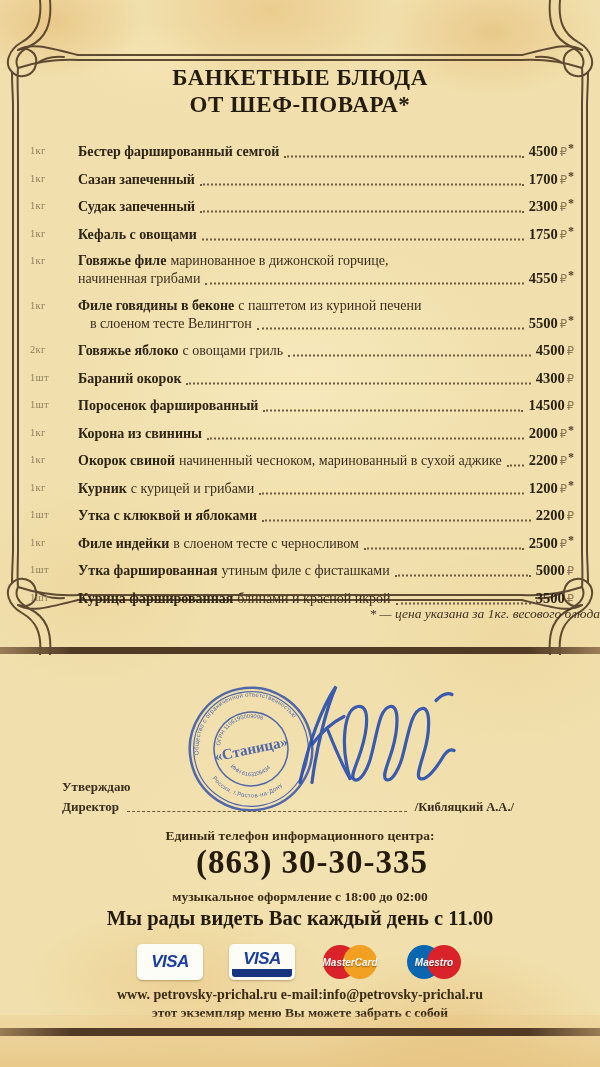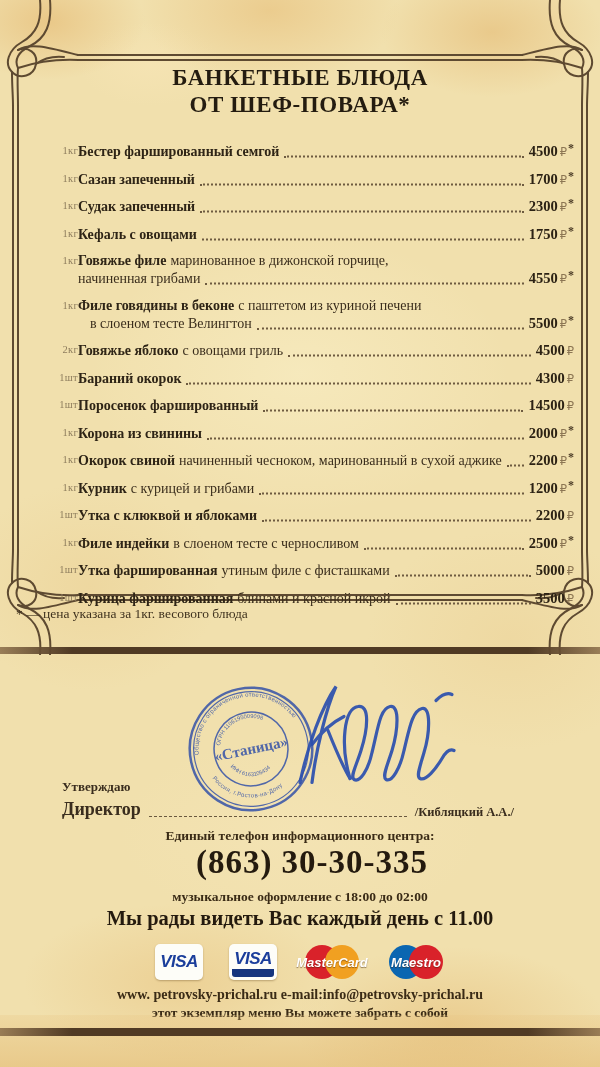--- a/index.html
+++ b/index.html
@@ -20,73 +20,73 @@
       radial-gradient(ellipse 240px 120px at 30% 92%, rgba(230,190,120,.45), transparent 65%),
       radial-gradient(ellipse 240px 120px at 75% 96%, rgba(228,186,115,.50), transparent 65%);
   }
   
   .frame{position:absolute;left:0;top:0;width:600px;height:655px;}
   
   .title{position:absolute;top:64px;left:0;right:0;text-align:center;
          font-weight:700;font-size:23px;line-height:27px;letter-spacing:.6px;color:#241c10;}
   
   .menu-list{position:absolute;top:142px;left:30px;right:26px;}
-  .menu-row{display:flex;margin-bottom:8.5px;text-align:right;}
+  .menu-row{display:flex;margin-bottom:8.5px;}
   .qty{width:48px;flex:0 0 48px;font-size:10.5px;color:#8f7e5e;letter-spacing:.3px;padding-top:3px;}
   .body{flex:1;min-width:0;}
   .iline{display:flex;align-items:baseline;line-height:17px;}
   .bname{font-weight:700;color:#2e2416;font-size:14px;white-space:nowrap;}
   .breg{color:#3a2d1c;font-size:14px;margin-left:4px;white-space:nowrap;}
   .dots{flex:1;min-width:6px;border-bottom:2px dotted #6e5b40;margin:0 5px;align-self:flex-end;transform:translateY(-3.5px);}
   .price{white-space:nowrap;}
   .pnum{font-weight:700;font-size:14.5px;color:#2c2214;}
   .rub{font-size:11.5px;color:#8c7653;margin-left:2px;font-family:"DejaVu Sans",sans-serif;}
   .star{font-size:12px;color:#4a3a26;vertical-align:top;line-height:1;margin-left:1px;font-weight:700;}
   
-  .footnote{position:absolute;top:606px;left:16px;right:0;text-align:left;
-            font-size:13.5px;color:#40331f;}
+  .footnote{position:absolute;top:606px;left:16px;right:0;text-align:right;
+            font-style:italic;font-size:13.5px;color:#40331f;}
   
   .bar{position:absolute;left:0;right:0;background:linear-gradient(90deg,rgba(138,109,73,.85),#503a24 12%,#503a24 88%,rgba(138,109,73,.85));}
   .bar1{top:647px;height:7px;}
   .bar2{top:1028px;height:8px;}
   .lower-zone{position:absolute;left:0;top:1015px;bottom:0;
       background:linear-gradient(180deg,rgba(232,196,130,.25),rgba(226,183,110,.55));width:100%;}
   
   .stamp{position:absolute;left:183px;top:681px;width:136px;height:136px;}
   .signature{position:absolute;left:278px;top:662px;width:205px;height:145px;}
   .approve-label{position:absolute;left:62px;top:779px;font-weight:700;font-size:13px;color:#3a2d1e;}
   .director-row{position:absolute;left:62px;top:799px;width:452px;display:flex;align-items:flex-end;}
-  .director-label{font-weight:700;font-size:18px;color:#3a2d1e;white-space:nowrap;}
+  .director-label{font-weight:700;font-size:13px;color:#3a2d1e;white-space:nowrap;}
   .sig-line{flex:1;border-bottom:1.3px dashed #6a593f;margin:0 8px 3px 8px;}
   .signed-name{font-weight:700;font-size:12.5px;color:#3a2d1e;white-space:nowrap;}
   
   .ctext{position:absolute;left:0;right:0;text-align:center;color:#3a2b16;}
   .phone-label{top:828px;font-weight:700;font-size:13.5px;}
   .phone{top:844px;font-weight:700;font-size:33px;letter-spacing:1px;color:#241a0e;margin-left:24px;}
   .music{top:889px;font-weight:700;font-size:13.5px;}
   .welcome{top:907px;font-weight:700;font-size:20.5px;color:#241a0e;}
   .website{top:987px;font-weight:700;font-size:14px;}
   .takeaway{top:1005px;font-weight:700;font-size:13.5px;}
   
   .cards{position:absolute;left:0;right:0;top:942px;height:40px;display:flex;justify-content:center;align-items:center;gap:26px;}
   .card{position:relative;height:36px;display:flex;align-items:center;justify-content:center;}
-  .card-white{width:48px;background:#fdfdf8;border-radius:5px;box-shadow:0 1px 2px rgba(90,60,20,.35);}
+  .card-white{width:66px;background:#fdfdf8;border-radius:5px;box-shadow:0 1px 2px rgba(90,60,20,.35);}
   .visa-txt{font-family:"Liberation Sans",sans-serif;font-weight:bold;font-style:italic;
             color:#1b3e9b;font-size:17px;letter-spacing:-.5px;z-index:2;}
   .visae-band{position:absolute;left:3px;right:3px;bottom:3px;height:8px;background:#16357e;border-radius:0 0 3px 3px;z-index:1;}
   .card-visae .visa-txt{transform:translateY(-3px);}
   .card-circ{width:58px;}
   .circ{position:absolute;top:1px;width:34px;height:34px;border-radius:50%;}
   .c-left{left:2px;}
   .c-right{right:2px;}
   .col-red{background:#d9222a;}
   .col-org{background:#f1a021;}
   .col-blue{background:#0b66b1;}
   .mc-txt{position:relative;z-index:2;color:#fff;font-family:"Liberation Sans",sans-serif;
-          font-style:italic;font-weight:bold;font-size:13px;text-shadow:0 1px 1px rgba(60,30,0,.5);}
+          font-style:italic;font-weight:bold;font-size:10px;text-shadow:0 1px 1px rgba(60,30,0,.5);}
 </style>
 </head>
 <body>
 
 <div class="page">
 
   <svg class="frame" viewBox="0 0 600 655">
     <g stroke="#5e4a31" stroke-width="2" fill="none" stroke-linecap="round">
       <g id="knot">
         <path d="M40,0 C42,22 36,34 22,42 C8,50 4,64 12,72 C20,80 34,76 36,64 C38,53 28,46 18,50"></path>

